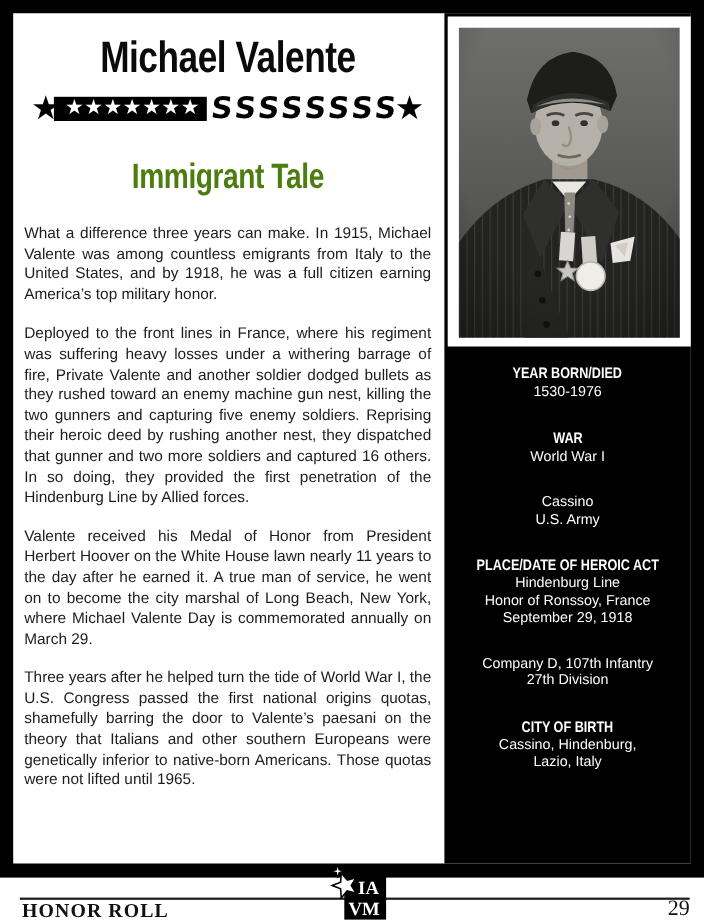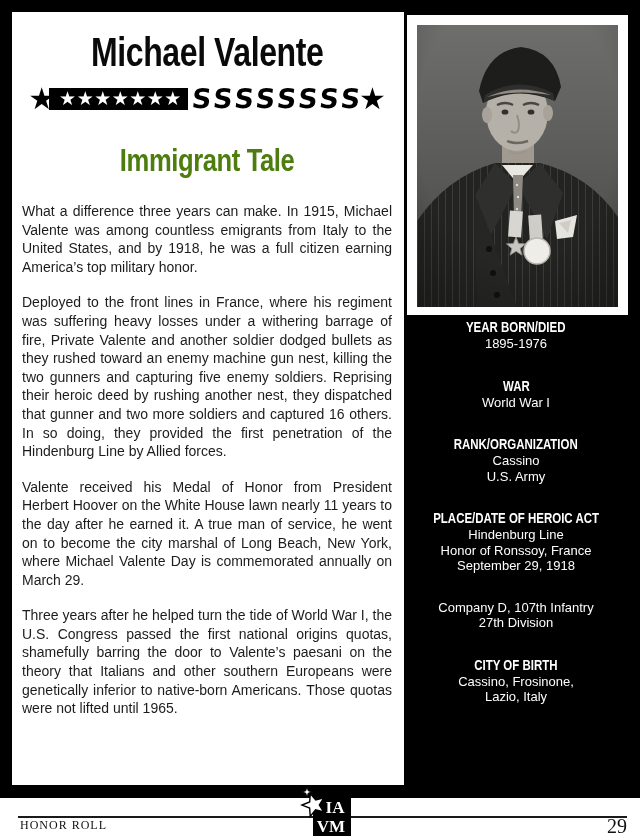--- a/index.html
+++ b/index.html
@@ -49,32 +49,32 @@
   .article p {
     font-size:14px; line-height:18.6px; text-align:justify; color:#1c1c1c;
     margin-bottom:17px;
   }
 
   
   .photo-frame {
     width:221px; margin:3px 0 0 3px; background:#fff; padding:10px 10px 8px 10px;
   }
   .photo-frame svg { display:block; }
-  .info-list { padding-top:4px; text-align:center; }
+  .info-list { padding-top:16px; text-align:center; }
   .info-section { margin-bottom:26px; }
   .info-label { font-size:14px; line-height:17px; color:#fff; }
   .info-label .condensed { transform:scaleX(0.82); letter-spacing:0; }
   .info-value { font-size:13px; line-height:15.5px; color:#fdfdfd; }
 
   
   .footer { position:absolute; left:0; top:798px; width:640px; height:42px; background:#fff; }
   .footer-rule { position:absolute; left:18px; right:13px; top:18px; height:2px; background:#1a1a1a; }
   .honor-roll {
     position:absolute; left:20px; top:20px; font-family:"Liberation Serif", serif;
-    font-size:12px; font-weight:400; letter-spacing:1px; color:#111;
+    font-size:18px; font-weight:700; letter-spacing:1px; color:#111;
   }
   .page-number {
     position:absolute; right:13px; top:17px; font-family:"Liberation Serif", serif;
     font-size:20px; color:#111;text-align:center;
   }
   .iavm-logo { position:absolute; left:299px; top:-13px; width:60px; height:56px; z-index:2; }
 </style>
 </head>
 <body>
 
@@ -177,50 +177,49 @@
           <path d="M138 196 L160 190 L156 212 L140 214 Z" fill="#e6e4df"></path>
           <path d="M142 198 L154 195 L151 208 Z" fill="#cfcdc6"></path>
           <rect width="201" height="282" fill="url(#vig)"></rect>
         </svg>
       </div>
 
       <div class="info-list">
 
         <div class="info-section">
           <div class="info-label"><span class="condensed">YEAR BORN/DIED</span></div>
-          <div class="info-value">1895-1976</div>
+          <div class="info-value">1530-1976</div>
         </div>
 
         <div class="info-section">
           <div class="info-label"><span class="condensed">WAR</span></div>
           <div class="info-value">World War I</div>
         </div>
 
         <div class="info-section">
-          <div class="info-label"><span class="condensed">RANK/ORGANIZATION</span></div>
           <div class="info-value">Cassino</div>
           <div class="info-value">U.S. Army</div>
         </div>
 
         <div class="info-section">
           <div class="info-label"><span class="condensed">PLACE/DATE OF HEROIC ACT</span></div>
           <div class="info-value">Hindenburg Line</div>
           <div class="info-value">Honor of Ronssoy, France</div>
           <div class="info-value">September 29, 1918</div>
         </div>
 
         <div class="info-section">
           <div class="info-value">Company D, 107th Infantry</div>
           <div class="info-value">27th Division</div>
         </div>
 
 
         <div class="info-section">
           <div class="info-label"><span class="condensed">CITY OF BIRTH</span></div>
-          <div class="info-value">Cassino, Frosinone,</div>
+          <div class="info-value">Cassino, Hindenburg,</div>
           <div class="info-value">Lazio, Italy</div>
         </div>
 
       </div>
     </div>
   </div>
 
   <div class="footer">
     <div class="footer-rule"></div>
     <div class="honor-roll">HONOR ROLL</div>

